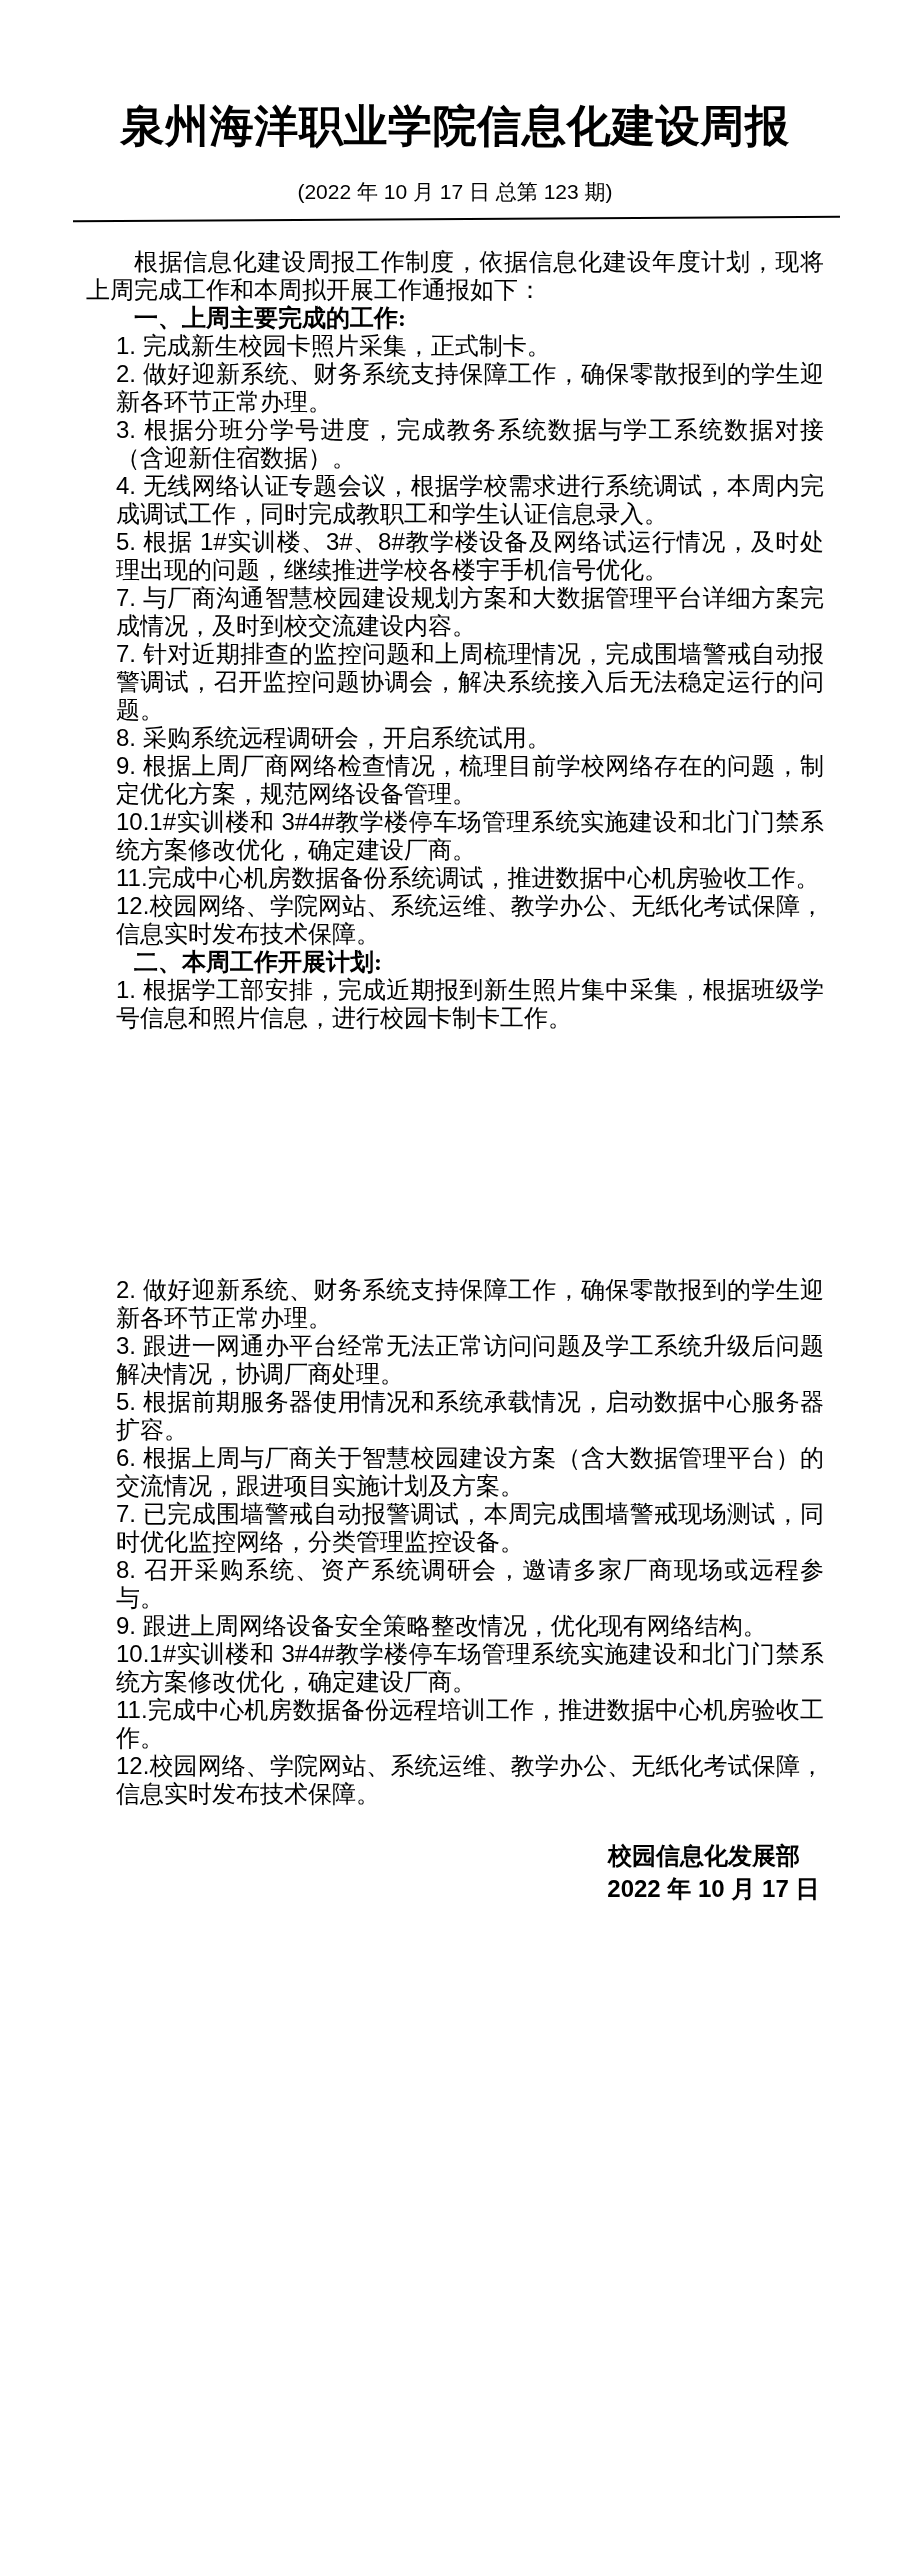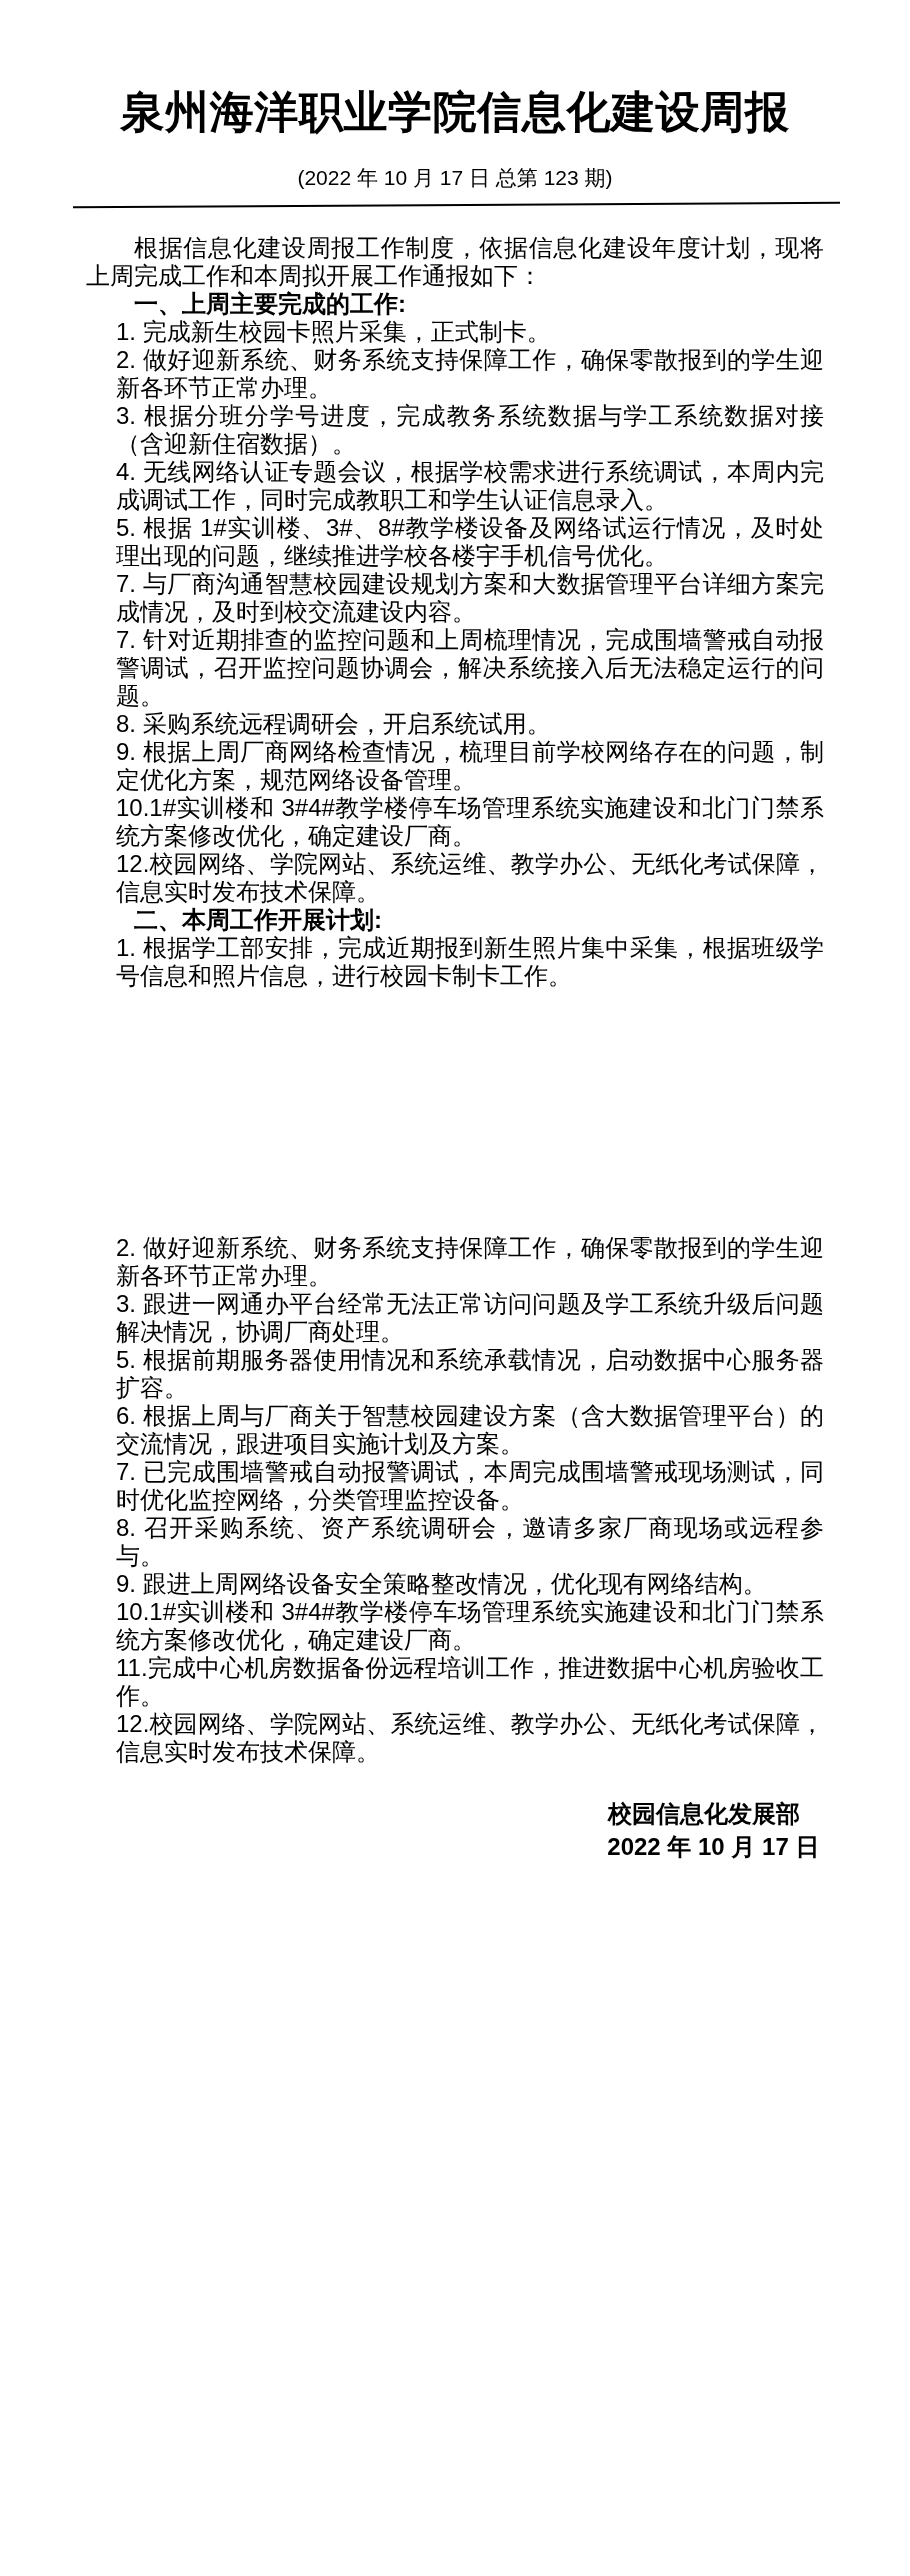--- a/index.html
+++ b/index.html
@@ -8,21 +8,21 @@
     background: #ffffff;
   }
   body {
     width: 910px;
     height: 2576px;
     font-family: "Liberation Sans", "DejaVu Sans", sans-serif;
     color: #000000;
     overflow: hidden;
   }
   .content {
-    margin: 2px 86px;
+    margin: 16px 86px;
     width: 738px;
   }
   .doc-title {
     margin: 0;
     padding-top: 87px;
     font-size: 44px;
     font-weight: 700;
     line-height: 1.05;
     text-align: center;
     letter-spacing: 0.6px;
@@ -50,20 +50,21 @@
     text-align: justify;
   }
   .intro {
     margin: 27.5px 0 0 0;
     text-indent: 48px;
   }
   .sec-heading {
     margin: 0;
     font-weight: 700;
     text-indent: 48px;
+    font-family: Liberation Serif, serif;
   }
   .items {
     margin: 0 0 0 30px;
   }
   .item {
     margin: 0;
   }
   .page-gap {
     height: 244px;
   }
@@ -103,20 +104,21 @@
     <p class="item">1. 完成新生校园卡照片采集，正式制卡。</p>
     <p class="item">2. 做好迎新系统、财务系统支持保障工作，确保零散报到的学生迎新各环节正常办理。</p>
     <p class="item">3. 根据分班分学号进度，完成教务系统数据与学工系统数据对接（含迎新住宿数据）。</p>
     <p class="item">4. 无线网络认证专题会议，根据学校需求进行系统调试，本周内完成调试工作，同时完成教职工和学生认证信息录入。</p>
     <p class="item">5. 根据 1#实训楼、3#、8#教学楼设备及网络试运行情况，及时处理出现的问题，继续推进学校各楼宇手机信号优化。</p>
     <p class="item">7. 与厂商沟通智慧校园建设规划方案和大数据管理平台详细方案完成情况，及时到校交流建设内容。</p>
     <p class="item">7. 针对近期排查的监控问题和上周梳理情况，完成围墙警戒自动报警调试，召开监控问题协调会，解决系统接入后无法稳定运行的问题。</p>
     <p class="item">8. 采购系统远程调研会，开启系统试用。</p>
     <p class="item">9. 根据上周厂商网络检查情况，梳理目前学校网络存在的问题，制定优化方案，规范网络设备管理。</p>
     <p class="item">10.1#实训楼和 3#4#教学楼停车场管理系统实施建设和北门门禁系统方案修改优化，确定建设厂商。</p>
+    <p class="item">11.完成中心机房数据备份系统调试，推进数据中心机房验收工作。</p>
     <p class="item">12.校园网络、学院网站、系统运维、教学办公、无纸化考试保障，信息实时发布技术保障。</p>
   </div>
 
   <p class="body-text sec-heading">二、本周工作开展计划:</p>
 
   <div class="items body-text">
     <p class="item">1. 根据学工部安排，完成近期报到新生照片集中采集，根据班级学号信息和照片信息，进行校园卡制卡工作。</p>
 
     <div class="page-gap"></div>
 

